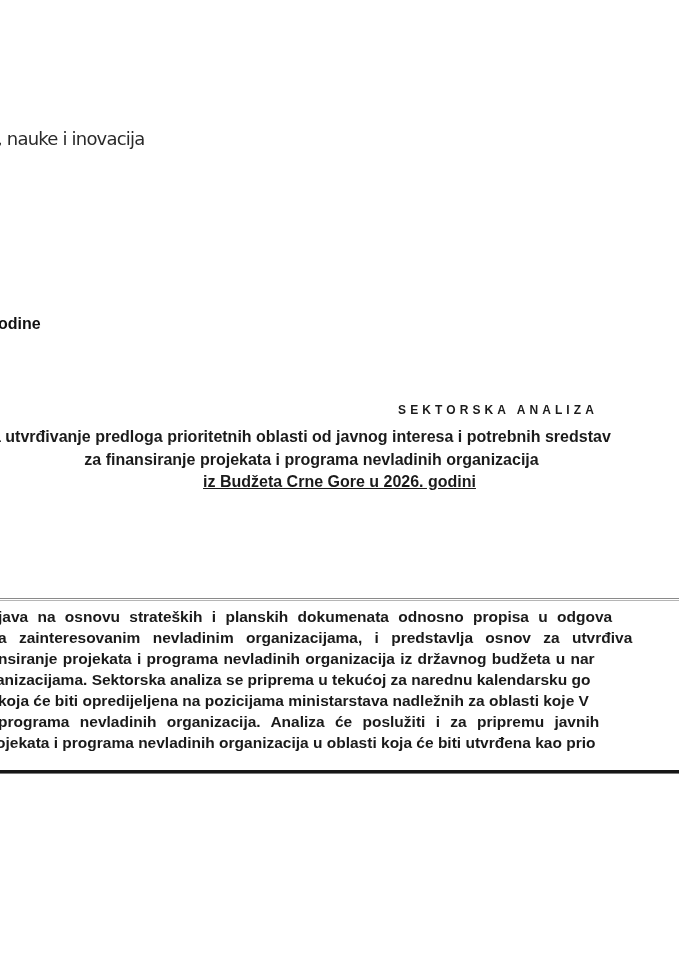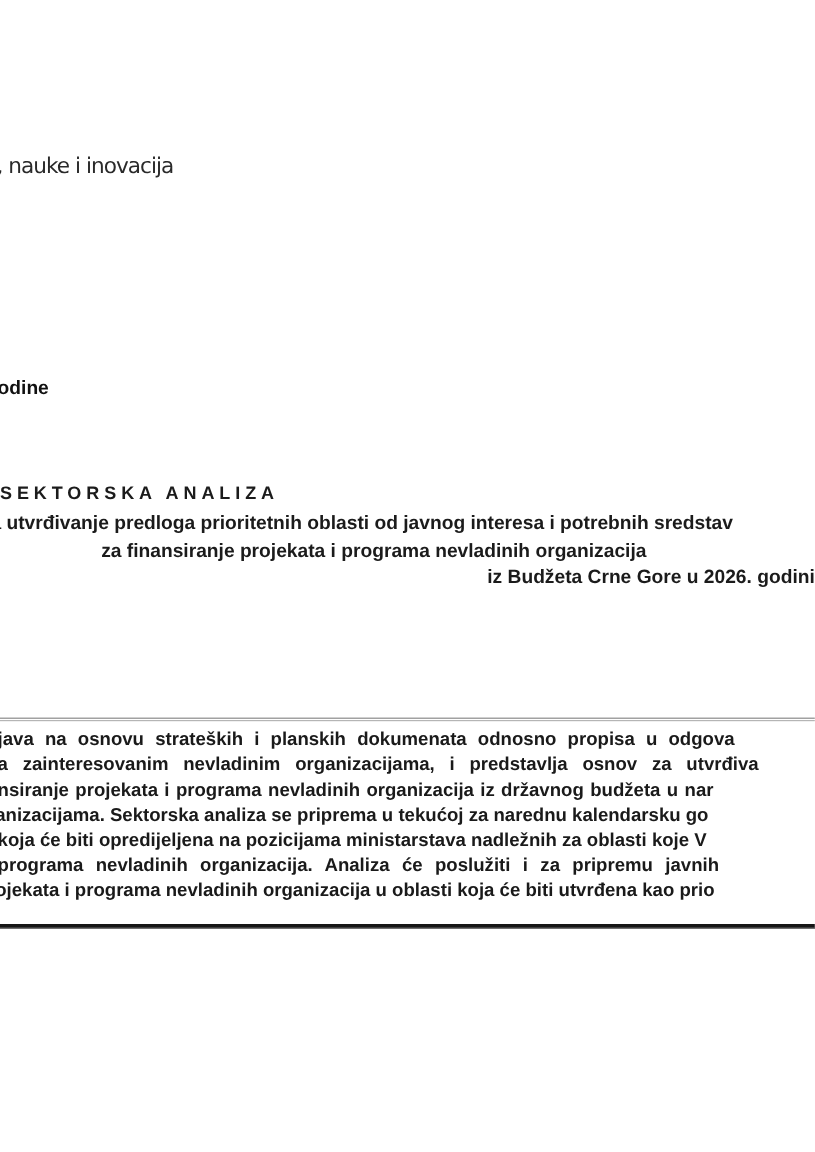--- a/index.html
+++ b/index.html
@@ -29,34 +29,34 @@
       left: -2px;
       top: 315px;
       font-size: 16px;
       font-weight: bold;
       color: #111;
     }
     .doc-title {
       left: 0;
       width: 598px;
       top: 403px;
-      text-align: left;
-      font-size: 15px;
+      text-align: right;
+      font-size: 12px;
       font-weight: bold;
       letter-spacing: 4.1px;
       color: #1b1b1b;
     }
     .subtitle-line {
       font-size: 16px;
       font-weight: bold;
       color: #1b1b1b;
     }
     .sub1 { left: -8px; top: 428px; }
     .sub2 { left: 0; width: 623px; text-align: center; top: 451px; }
-    .sub3 { left: 0; width: 679px; text-align: right; top: 473px; }
+    .sub3 { left: 0; width: 679px; text-align: center; top: 473px; text-decoration: underline; }
 
     .rule-top {
       position: absolute;
       left: 0;
       width: 679px;
       top: 598px;
       height: 1px;
       border-top: 1px solid #8a8a8a;
       border-bottom: 1px solid #b5b5b5;
     }

